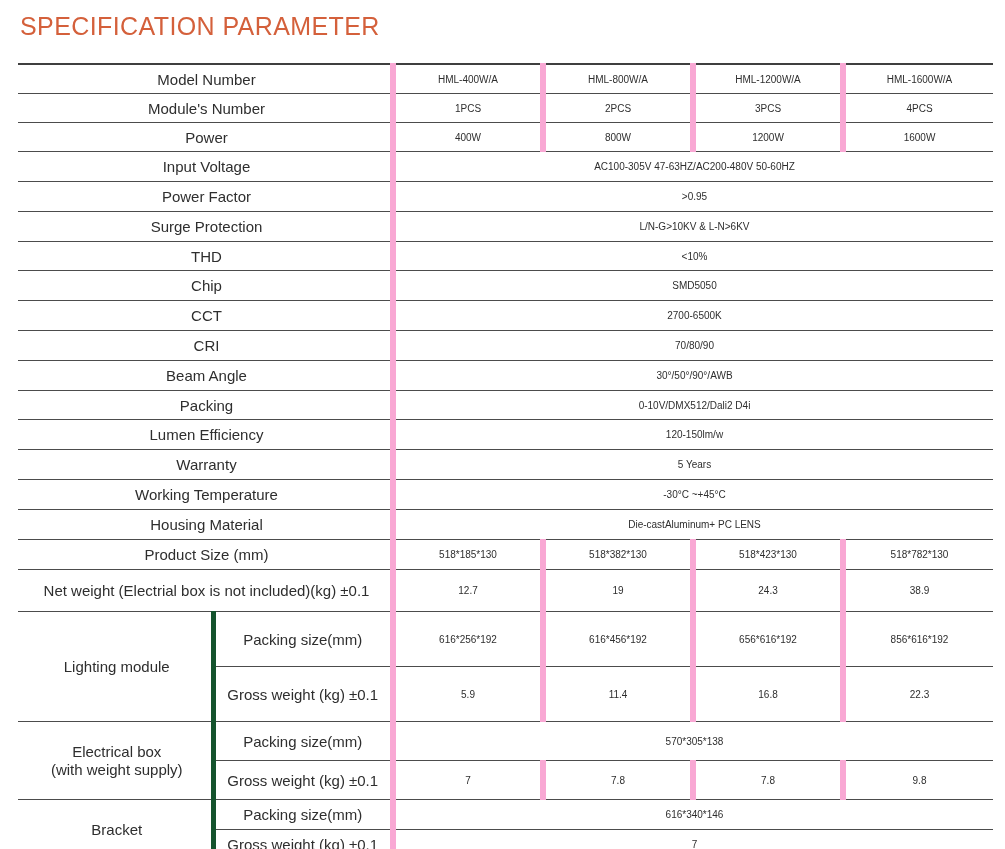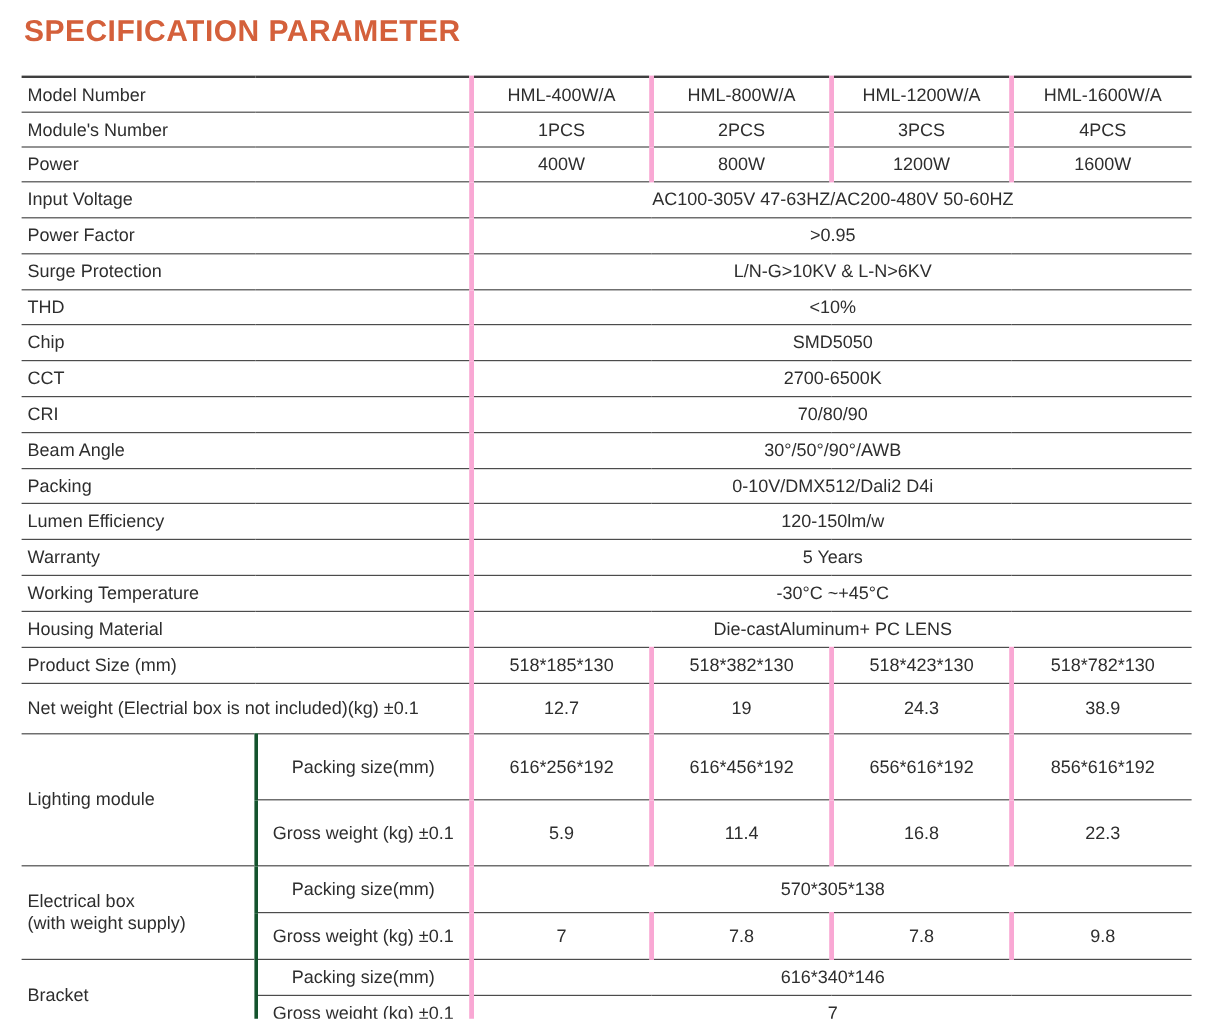--- a/index.html
+++ b/index.html
@@ -7,54 +7,54 @@
     width:1005px;height:849px;
     font-family:"Liberation Sans","DejaVu Sans",sans-serif;
     color:#2e2e2e;
     box-sizing:border-box;
     overflow:hidden;
   }
   .page{padding:8px 16px 0 18px;}
   .title{
     color:#d4603b;
     font-size:25px;
-    font-weight:700;
+    font-weight:400;
     letter-spacing:.4px;
     margin:4px 0 0 2px;
   }
   table.spec{
     border-collapse:collapse;
     table-layout:fixed;
     width:975px;
     margin-top:22px;
     border-top:2px solid #3f3f3f;
     font-size:15px;
   }
   td{
     border-bottom:1.5px solid #4c4c4c;
     padding:0;
     vertical-align:middle;
     overflow:hidden;
     white-space:nowrap;
   }
   td.lbl{
-    text-align:left;
+    text-align:center;
     padding-left:5px;
     font-size:15px;
   }
   td.lbl2{line-height:18px;white-space:normal;margin-left:24px;}
   td.sub{
-    border-left:3px solid #14532d;
+    border-left:5px solid #14532d;
     text-align:center;
     font-size:15px;
   }
   td.val{
-    border-left:4px solid #f9a8d4;
+    border-left:6px solid #f9a8d4;
     text-align:center;
-    font-size:15px;
+    font-size:10px;
   }
   tr.h28 td{height:28px;}
   tr.h29 td{height:29px;}
   tr.h41 td{height:41px;}
   tr.h54 td{height:54px;}
   tr.h38 td{height:38px;}
 </style>
 </head>
 <body>
 

